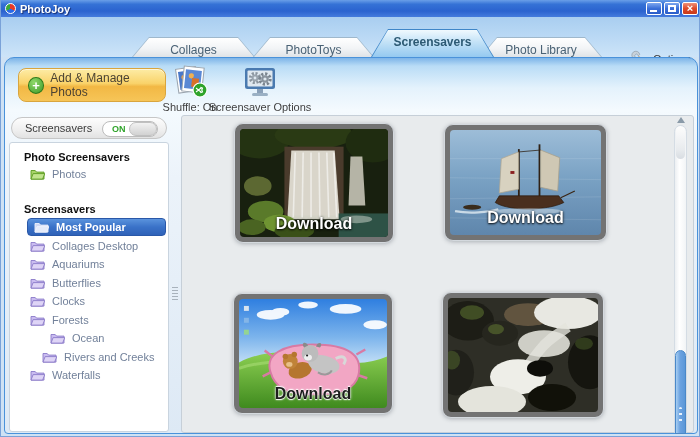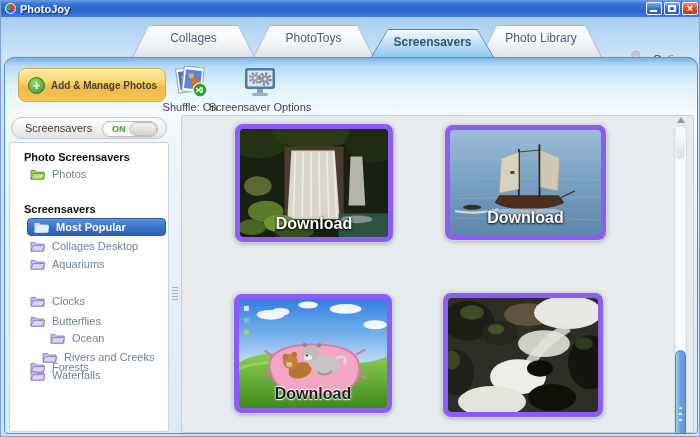--- a/index.html
+++ b/index.html
@@ -21,21 +21,21 @@
   .win-controls { position:absolute; right:3px; top:2px; display:flex; gap:2px; }
   .win-btn { width:16px; height:13px; border-radius:2px; border:1px solid #fff; position:relative;
     background:linear-gradient(180deg,#7da7ef 0%,#3a6fd8 50%,#2a5cc8 100%); }
   .win-btn.close { background:linear-gradient(180deg,#f09078 0%,#dd4a2a 50%,#c83a1a 100%); }
   .win-btn .dash { position:absolute; left:3px; bottom:2px; width:7px; height:2px; background:#fff; }
   .win-btn .sq { position:absolute; left:3px; top:2px; width:8px; height:7px; border:2px solid #fff; }
   .win-btn .x { position:absolute; left:0; top:-1px; width:100%; text-align:center; color:#fff; font-size:11px; font-weight:bold; line-height:13px; }
   
   .header { position:absolute; left:0; top:17px; width:700px; height:40px;
     background:linear-gradient(180deg,#a9cef0 0%,#bcdaf5 55%,#cde4f8 100%); }
-  .tab { position:absolute; bottom:0; height:32px; cursor:pointer; }
+  .tab { position:absolute; bottom:0; height:20px; cursor:pointer; }
   .tab .shape-b { position:absolute; inset:0; clip-path:polygon(17px 0%,calc(100% - 17px) 0%,100% 100%,0% 100%); background:#9fb8cc; }
   .tab .shape-f { position:absolute; left:1px; right:1px; top:1px; bottom:0;
     clip-path:polygon(16px 0%,calc(100% - 16px) 0%,100% 100%,0% 100%);
     background:linear-gradient(180deg,#ffffff 0%,#f2f4f6 55%,#dfe3e7 100%); }
   .tab .lbl { position:absolute; inset:0; text-align:center; line-height:27px; font-size:12px; color:#4a6275; }
   .tab.active { height:28px; z-index:5; }
   .tab.active .shape-b { background:#3f86c8; }
   .tab.active .shape-f { background:linear-gradient(180deg,#f0f9fe 0%,#c3e2f7 45%,#94c9f0 100%); }
   .tab.active .lbl { color:#2d5a74; font-weight:bold; line-height:26px; }
   .options-btn { position:absolute; right:10px; top:33px; display:flex; align-items:center; gap:4px; cursor:pointer; }
@@ -47,21 +47,21 @@
     background:linear-gradient(180deg,#7db4e8 0px,#b9dcf6 8px,#e4f2fc 30px,#f4fafe 52px,#ecf3fa 120px,#dde9f5 100%);
   }
   
   .add-btn { position:absolute; left:13px; top:10px; width:148px; height:34px;
     border:1px solid #d9a53e; border-radius:8px;
     background:linear-gradient(180deg,#fdeca6 0%,#f9d36a 45%,#f2b844 55%,#f6c558 100%);
     box-shadow:inset 0 1px 0 #fff6d8; display:flex; align-items:center; cursor:pointer; }
   .add-btn .plus { width:17px; height:17px; border-radius:50%; margin:0 6px 0 9px;
     background:radial-gradient(circle at 35% 30%,#8ed86a,#3f9a28); border:1px solid #2f7a1a;
     color:#fff; font-weight:bold; font-size:13px; line-height:15px; text-align:center; }
-  .add-btn .lbl { font-size:10px; font-weight:bold; color:#4b4333; }
+  .add-btn .lbl { font-size:12px; font-weight:normal; color:#4b4333; }
   .tool-item { position:absolute; top:5px; width:110px; text-align:center; cursor:pointer; }
   .tool-item .ic { height:36px; display:flex; justify-content:center; align-items:flex-end; }
   .tool-item .lbl { font-size:11px; color:#3f3f3f; margin-top:2px; }
   
   .toggle-bar { position:absolute; left:10px; top:117px; width:156px; height:22px;
     border:1px solid #c6c6c6; border-radius:11px;
     background:linear-gradient(180deg,#fdfdfd 0%,#efefef 60%,#e2e2e2 100%);
     display:flex; align-items:center; z-index:4; }
   .toggle-bar .lbl { font-size:11px; color:#3a3a3a; margin-left:13px; }
   .toggle { position:absolute; right:8px; top:3px; width:56px; height:16px; border:1px solid #bcbcbc; border-radius:8px; background:#fff; cursor:pointer; }
@@ -75,21 +75,21 @@
   .side-item .lbl { font-size:11px; color:#72819a; white-space:nowrap; }
   .side-item.sel { left:17px; width:139px; border-radius:4px; padding-left:6px;
     background:linear-gradient(180deg,#5a93dd 0%,#3a72c8 50%,#2f62b8 100%); border:1px solid #2a58a8; }
   .side-item.sel .lbl { color:#fff; font-weight:bold; }
   .splitter { position:absolute; left:170px; top:115px; width:8px; height:318px; cursor:col-resize; }
   .splitter .grip { position:absolute; left:1px; top:172px; width:6px; height:13px;
     background:repeating-linear-gradient(180deg,#a8b2bc 0 1px,transparent 1px 3px); }
   
   .content-panel { position:absolute; left:180px; top:115px; width:513px; height:318px;
     background:#e8ebed; border:1px solid #c6cfd8; border-radius:3px; }
-  .card { position:absolute; background:#8b5cf6; border:1px solid #d4d9de; border-radius:9px; padding:5px;
+  .card { position:absolute; background:#737373; border:1px solid #d4d9de; border-radius:9px; padding:5px;
     box-shadow:0 1px 4px rgba(60,70,80,.35); cursor:pointer; }
   .card .img { position:relative; width:100%; height:100%; border-radius:4px; overflow:hidden; }
   .card .img svg { display:block; width:100%; height:100%; }
   .caption { position:absolute; left:0; bottom:4px; width:100%; text-align:center;
     font-size:16px; font-weight:bold; color:#fff; text-shadow:0 1px 2px rgba(0,0,0,.85),0 0 3px rgba(0,0,0,.6); }
   .caption.dark { color:#1d1d1d; text-shadow:0 0 3px #fff,0 1px 1px #fff,0 -1px 1px #fff; }
   
   .scroll-track { position:absolute; left:492px; top:9px; width:13px; height:308px;
     background:linear-gradient(90deg,#eceff2 0%,#ffffff 40%,#f2f4f6 100%);
     border:1px solid #d4dce4; border-radius:7px 7px 0 0; }
@@ -240,35 +240,35 @@
       </svg>
       <span class="lbl">Collages Desktop</span>
     </div>
     <div class="side-item" style="top:112px;">
       <svg width="15" height="12" viewBox="0 0 15 12">
         <path d="M1,2.5 h4.2 l1.4,1.6 H14 v7 H1 z" fill="#cabcf0" stroke="#8a7ac8" stroke-width="0.9"></path>
         <path d="M1,11.1 L3.1,5.6 H14.8 L12.6,11.1 z" fill="#ded4f6" stroke="#8a7ac8" stroke-width="0.9"></path>
       </svg>
       <span class="lbl">Aquariums</span>
     </div>
-    <div class="side-item" style="top:131px;margin-top:38px;">
+    <div class="side-item" style="top:131px;">
       <svg width="15" height="12" viewBox="0 0 15 12">
         <path d="M1,2.5 h4.2 l1.4,1.6 H14 v7 H1 z" fill="#cabcf0" stroke="#8a7ac8" stroke-width="0.9"></path>
         <path d="M1,11.1 L3.1,5.6 H14.8 L12.6,11.1 z" fill="#ded4f6" stroke="#8a7ac8" stroke-width="0.9"></path>
       </svg>
       <span class="lbl">Butterflies</span>
     </div>
     <div class="side-item" style="top:149px;">
       <svg width="15" height="12" viewBox="0 0 15 12">
         <path d="M1,2.5 h4.2 l1.4,1.6 H14 v7 H1 z" fill="#cabcf0" stroke="#8a7ac8" stroke-width="0.9"></path>
         <path d="M1,11.1 L3.1,5.6 H14.8 L12.6,11.1 z" fill="#ded4f6" stroke="#8a7ac8" stroke-width="0.9"></path>
       </svg>
       <span class="lbl">Clocks</span>
     </div>
-    <div class="side-item" style="top:168px;margin-top:47px;">
+    <div class="side-item" style="top:168px;">
       <svg width="15" height="12" viewBox="0 0 15 12">
         <path d="M1,2.5 h4.2 l1.4,1.6 H14 v7 H1 z" fill="#cabcf0" stroke="#8a7ac8" stroke-width="0.9"></path>
         <path d="M1,11.1 L3.1,5.6 H14.8 L12.6,11.1 z" fill="#ded4f6" stroke="#8a7ac8" stroke-width="0.9"></path>
       </svg>
       <span class="lbl">Forests</span>
     </div>
     <div class="side-item" style="top:186px;margin-left:20px;">
       <svg width="15" height="12" viewBox="0 0 15 12">
         <path d="M1,2.5 h4.2 l1.4,1.6 H14 v7 H1 z" fill="#cabcf0" stroke="#8a7ac8" stroke-width="0.9"></path>
         <path d="M1,11.1 L3.1,5.6 H14.8 L12.6,11.1 z" fill="#ded4f6" stroke="#8a7ac8" stroke-width="0.9"></path>

